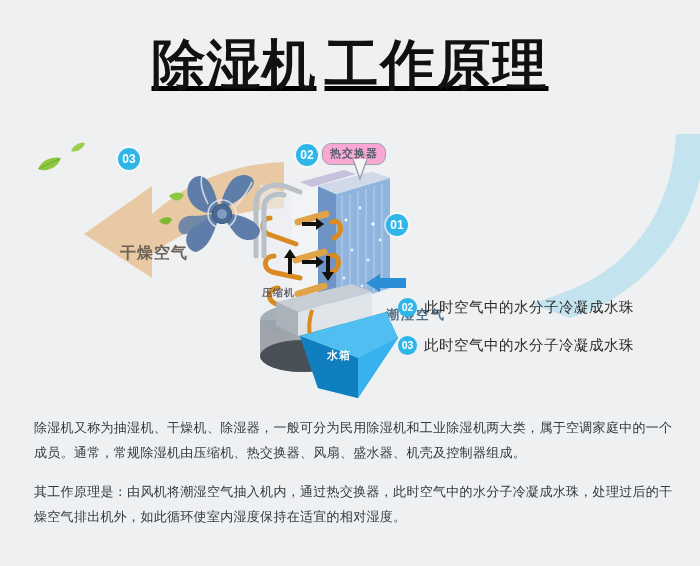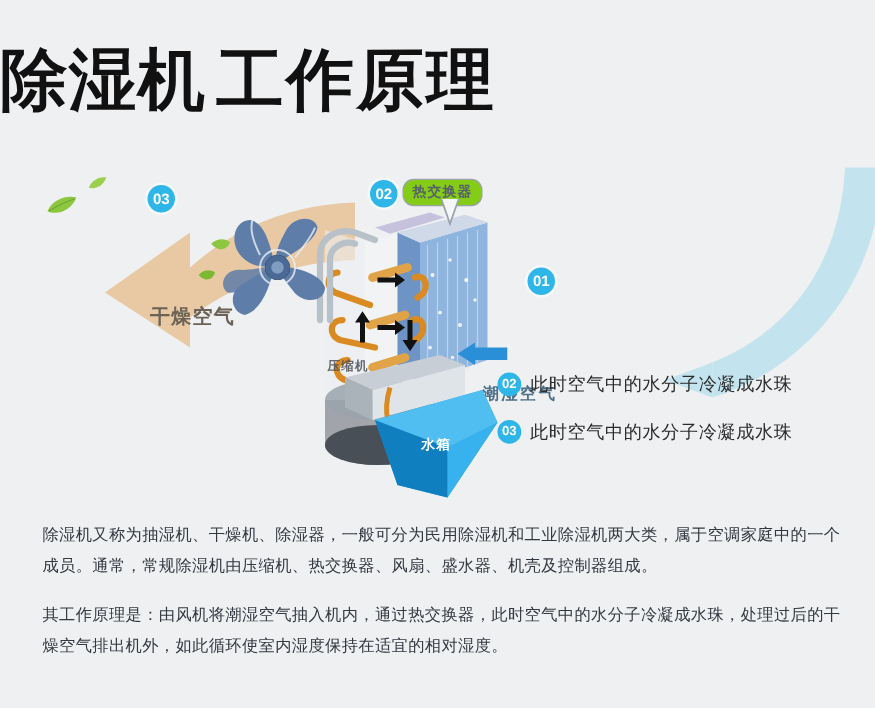--- a/index.html
+++ b/index.html
@@ -11,22 +11,23 @@
     position:relative;
   }
   #page{
     position:relative;width:700px;height:566px;
     background:#eef0f2;
   }
 
   
   .title-area{
     position:absolute;left:0;top:0;width:700px;height:128px;
-    display:flex;align-items:center;justify-content:flex-start;
+    display:flex;align-items:center;justify-content:center;
     background:#eef0f2;
+    text-decoration:underline;
   }
   .title-text{
     font-size:54px;line-height:1;color:#111;letter-spacing:1px;
     white-space:nowrap;
   }
   .title-light{font-weight:600;}
   .title-bold{font-weight:900;margin-left:8px;letter-spacing:2px;}
 
   
   .stage{
@@ -57,41 +58,41 @@
 
   
   .badge{
     position:absolute;width:22px;height:22px;border-radius:50%;
     background:#2fb6e8;color:#fff;font-size:12px;font-weight:700;
     display:flex;align-items:center;justify-content:center;
     box-shadow:0 0 0 2px rgba(255,255,255,.55);
   }
   .badge.b03-left{left:118px;top:22px;}
   .badge.b02-top{left:296px;top:18px;}
-  .badge.b01-right{left:386px;top:88px;margin-left:36px;}
+  .badge.b01-right{left:386px;top:88px;}
 
   
   .callout{
     position:absolute;left:322px;top:17px;
     padding:2px 7px 3px;border:1.4px solid #9aa2ab;border-radius:9px;
-    background:#84cc16;font-size:11px;color:#55606b;letter-spacing:1px;
+    background:#f9a8d4;font-size:11px;color:#55606b;letter-spacing:1px;
     font-weight:600;white-space:nowrap;
   }
   .callout-tail{
     position:absolute;left:352px;top:33px;width:16px;height:22px;
   }
 
   
   .machine{position:absolute;left:240px;top:34px;width:200px;height:240px;}
 
   .fan{position:absolute;left:172px;top:42px;width:96px;height:92px;}
 
   
   .tank-label{
-    position:absolute;left:337px;top:222px;
+    position:absolute;left:327px;top:222px;
     font-size:11px;color:#ffffff;font-weight:700;letter-spacing:1px;
   }
   .comp-label{
     position:absolute;left:262px;top:160px;
     font-size:10px;color:#4a4f55;font-weight:700;letter-spacing:1px;
     opacity:.85;
   }
 
   
   .headline{

